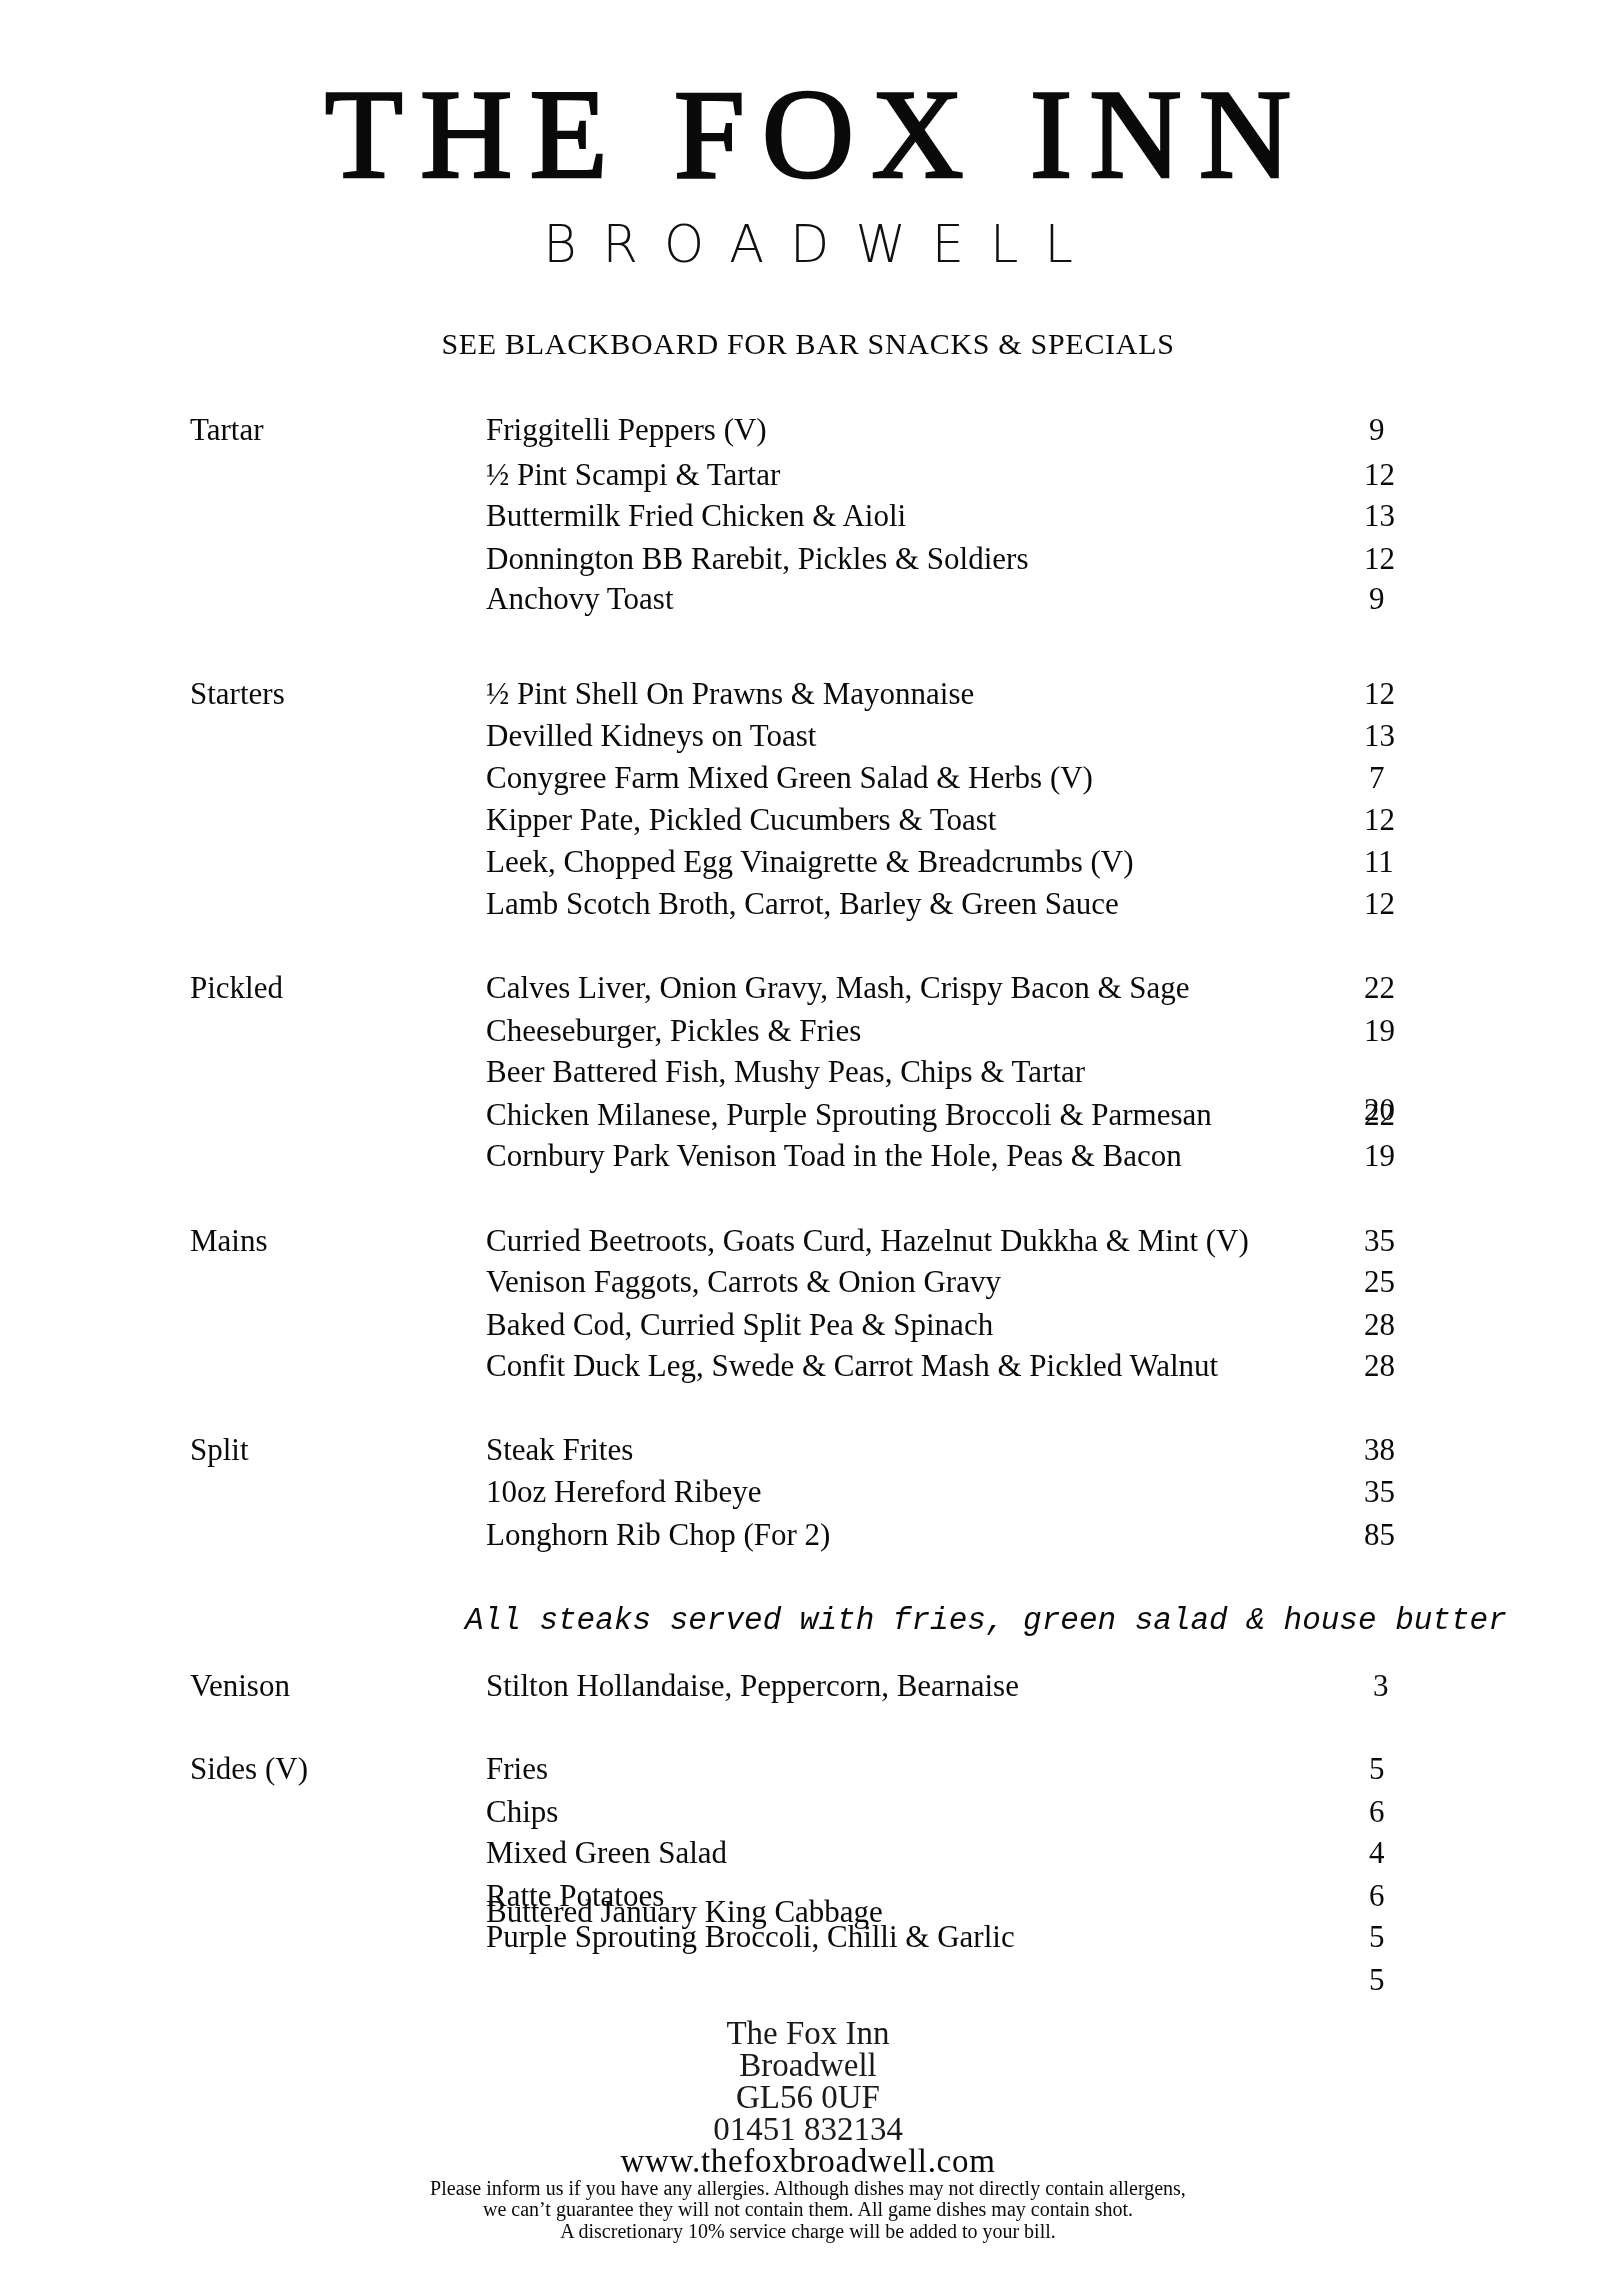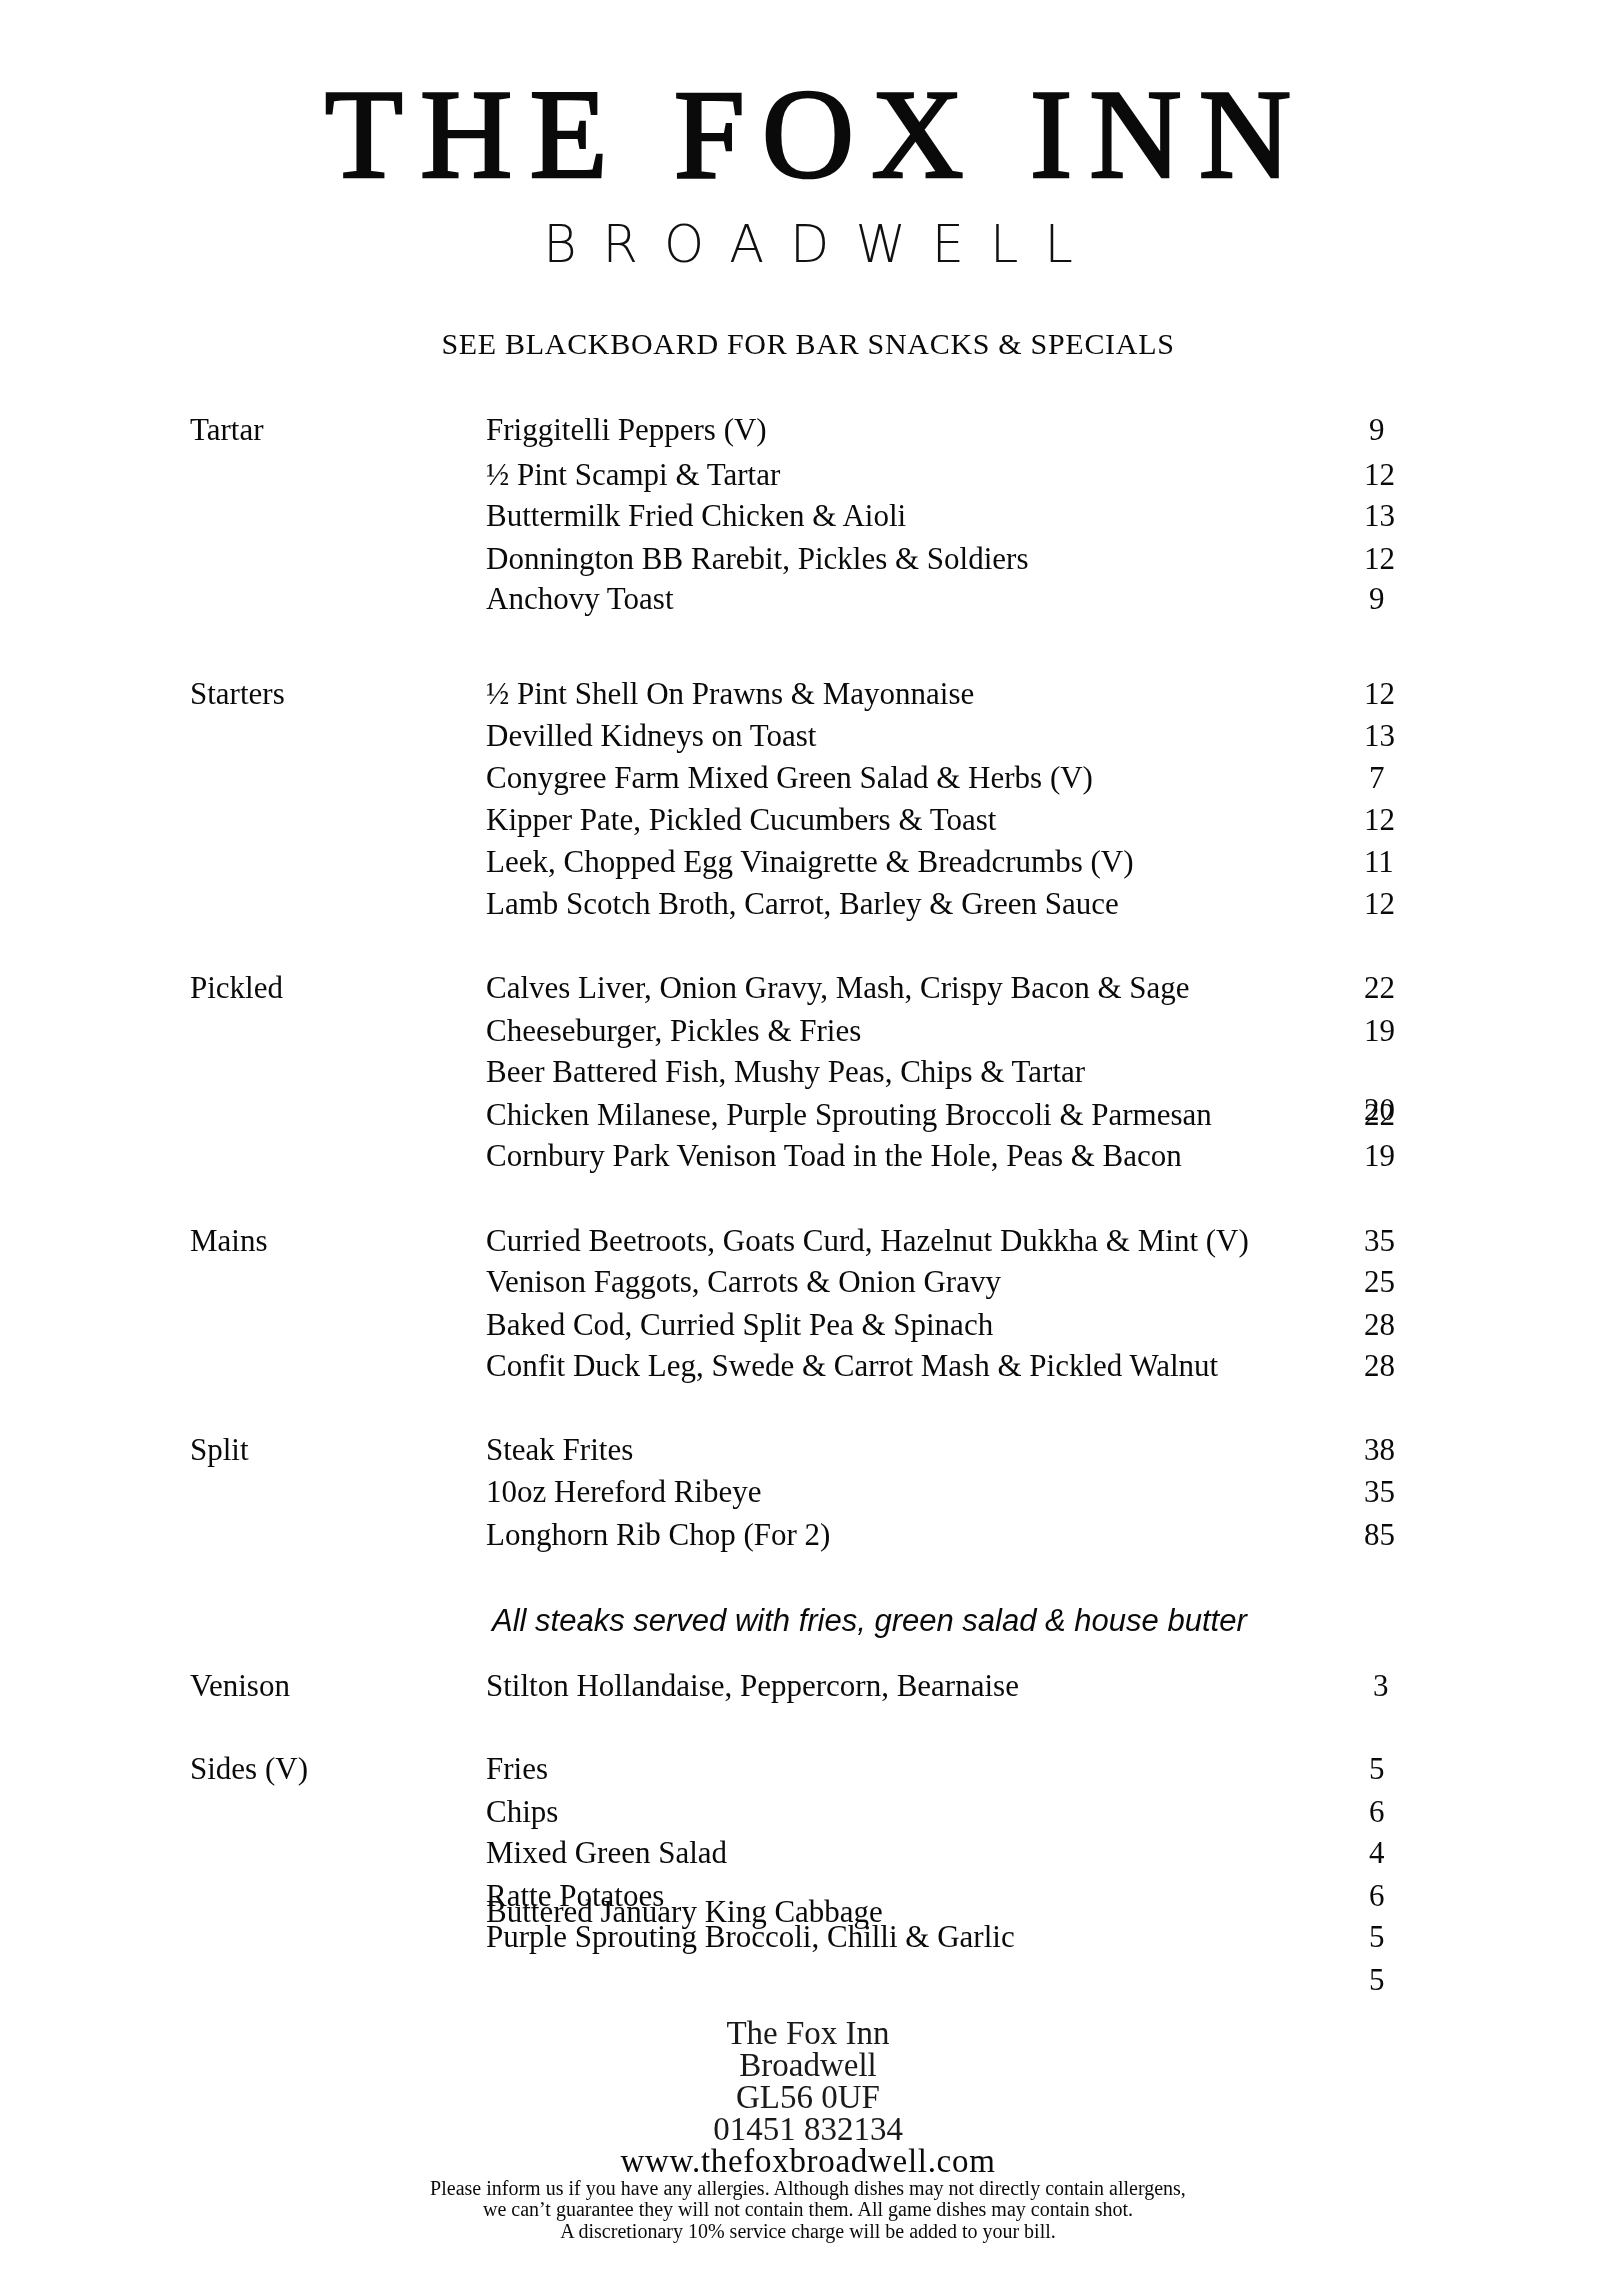--- a/index.html
+++ b/index.html
@@ -25,21 +25,21 @@
   .tagline {
     left: 0; width: 1616px; text-align: center;
     top: 325px; font-size: 30px; line-height: 37px;
     font-family: "Liberation Serif", serif; letter-spacing: 0.7px;
   }
   .row { font-size: 31px; line-height: 37px; font-family: "Liberation Serif", serif; }
   .label { left: 190px; }
   .item { left: 486px; }
   .price { left: 1364px; }
   .price.single { left: 1369px; }
-  .note { left: 492px; font-style: italic; font-size: 31px; line-height: 37px; font-family: Liberation Sans, sans-serif; }
+  .note { left: 465px; font-style: italic; font-size: 31px; line-height: 37px; font-family: Liberation Mono, monospace; }
   .footer-line {
     left: 0; width: 1616px; text-align: center;
     font-size: 33px; line-height: 33px; color: #1a1a1a;
     font-family: "Liberation Serif", serif;
   }
   .footer-web { font-size: 33px; letter-spacing: 0.7px; color: #0a0a0a; }
   .small {
     left: 0; width: 1616px; text-align: center;
     font-size: 20px; line-height: 21.5px; color: #0a0a0a;
     font-family: "Liberation Serif", serif;

